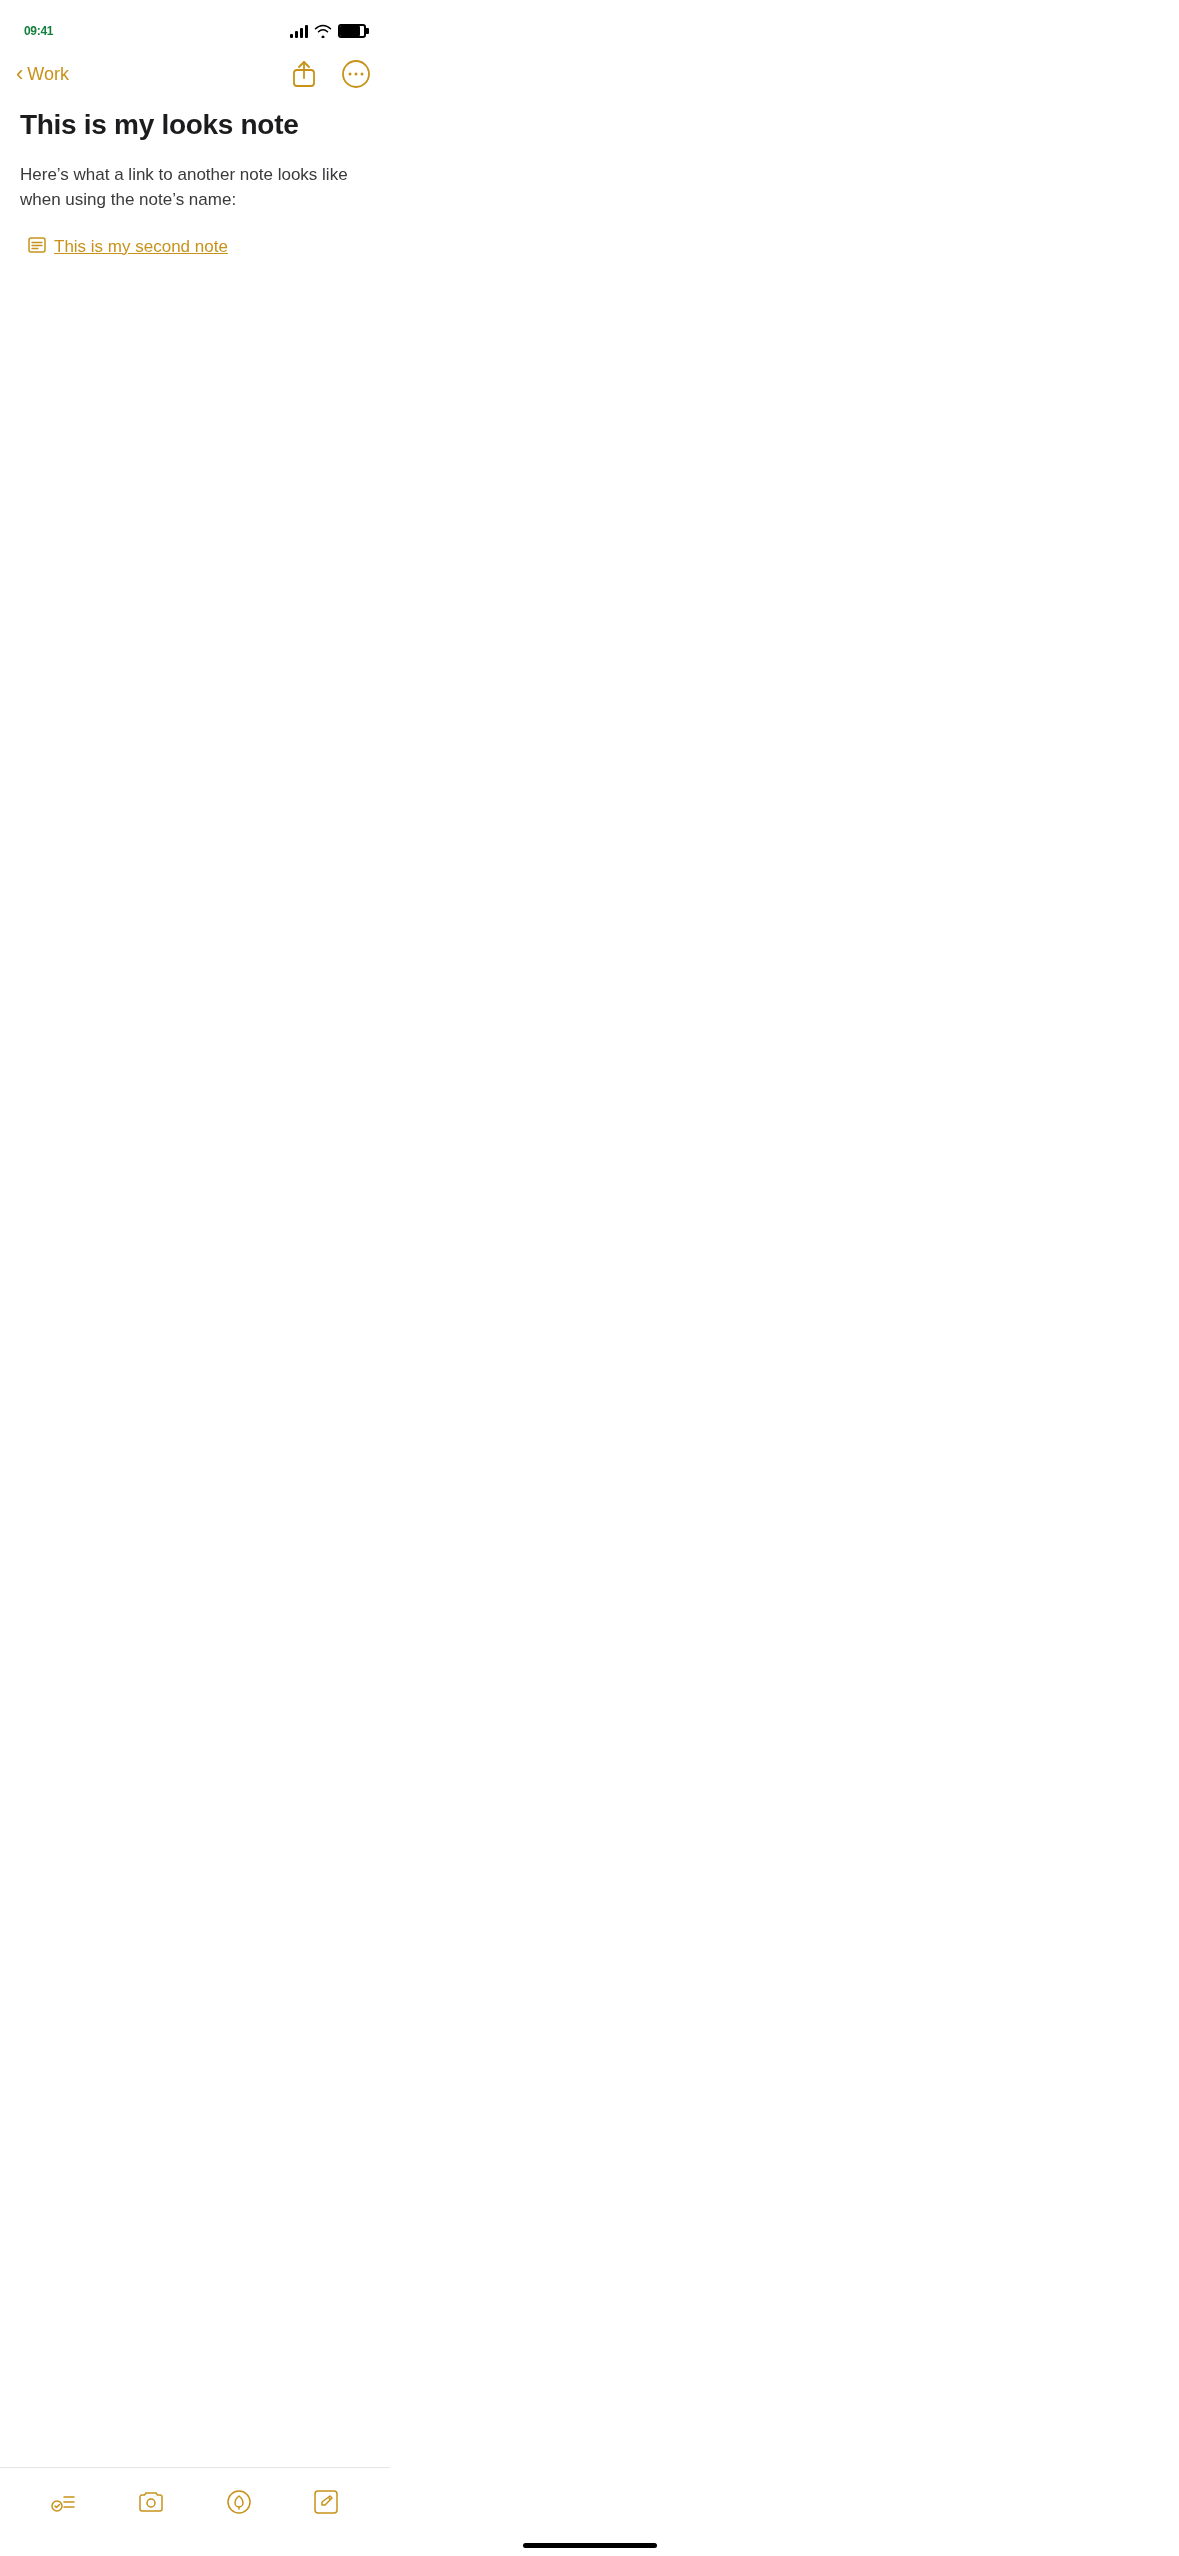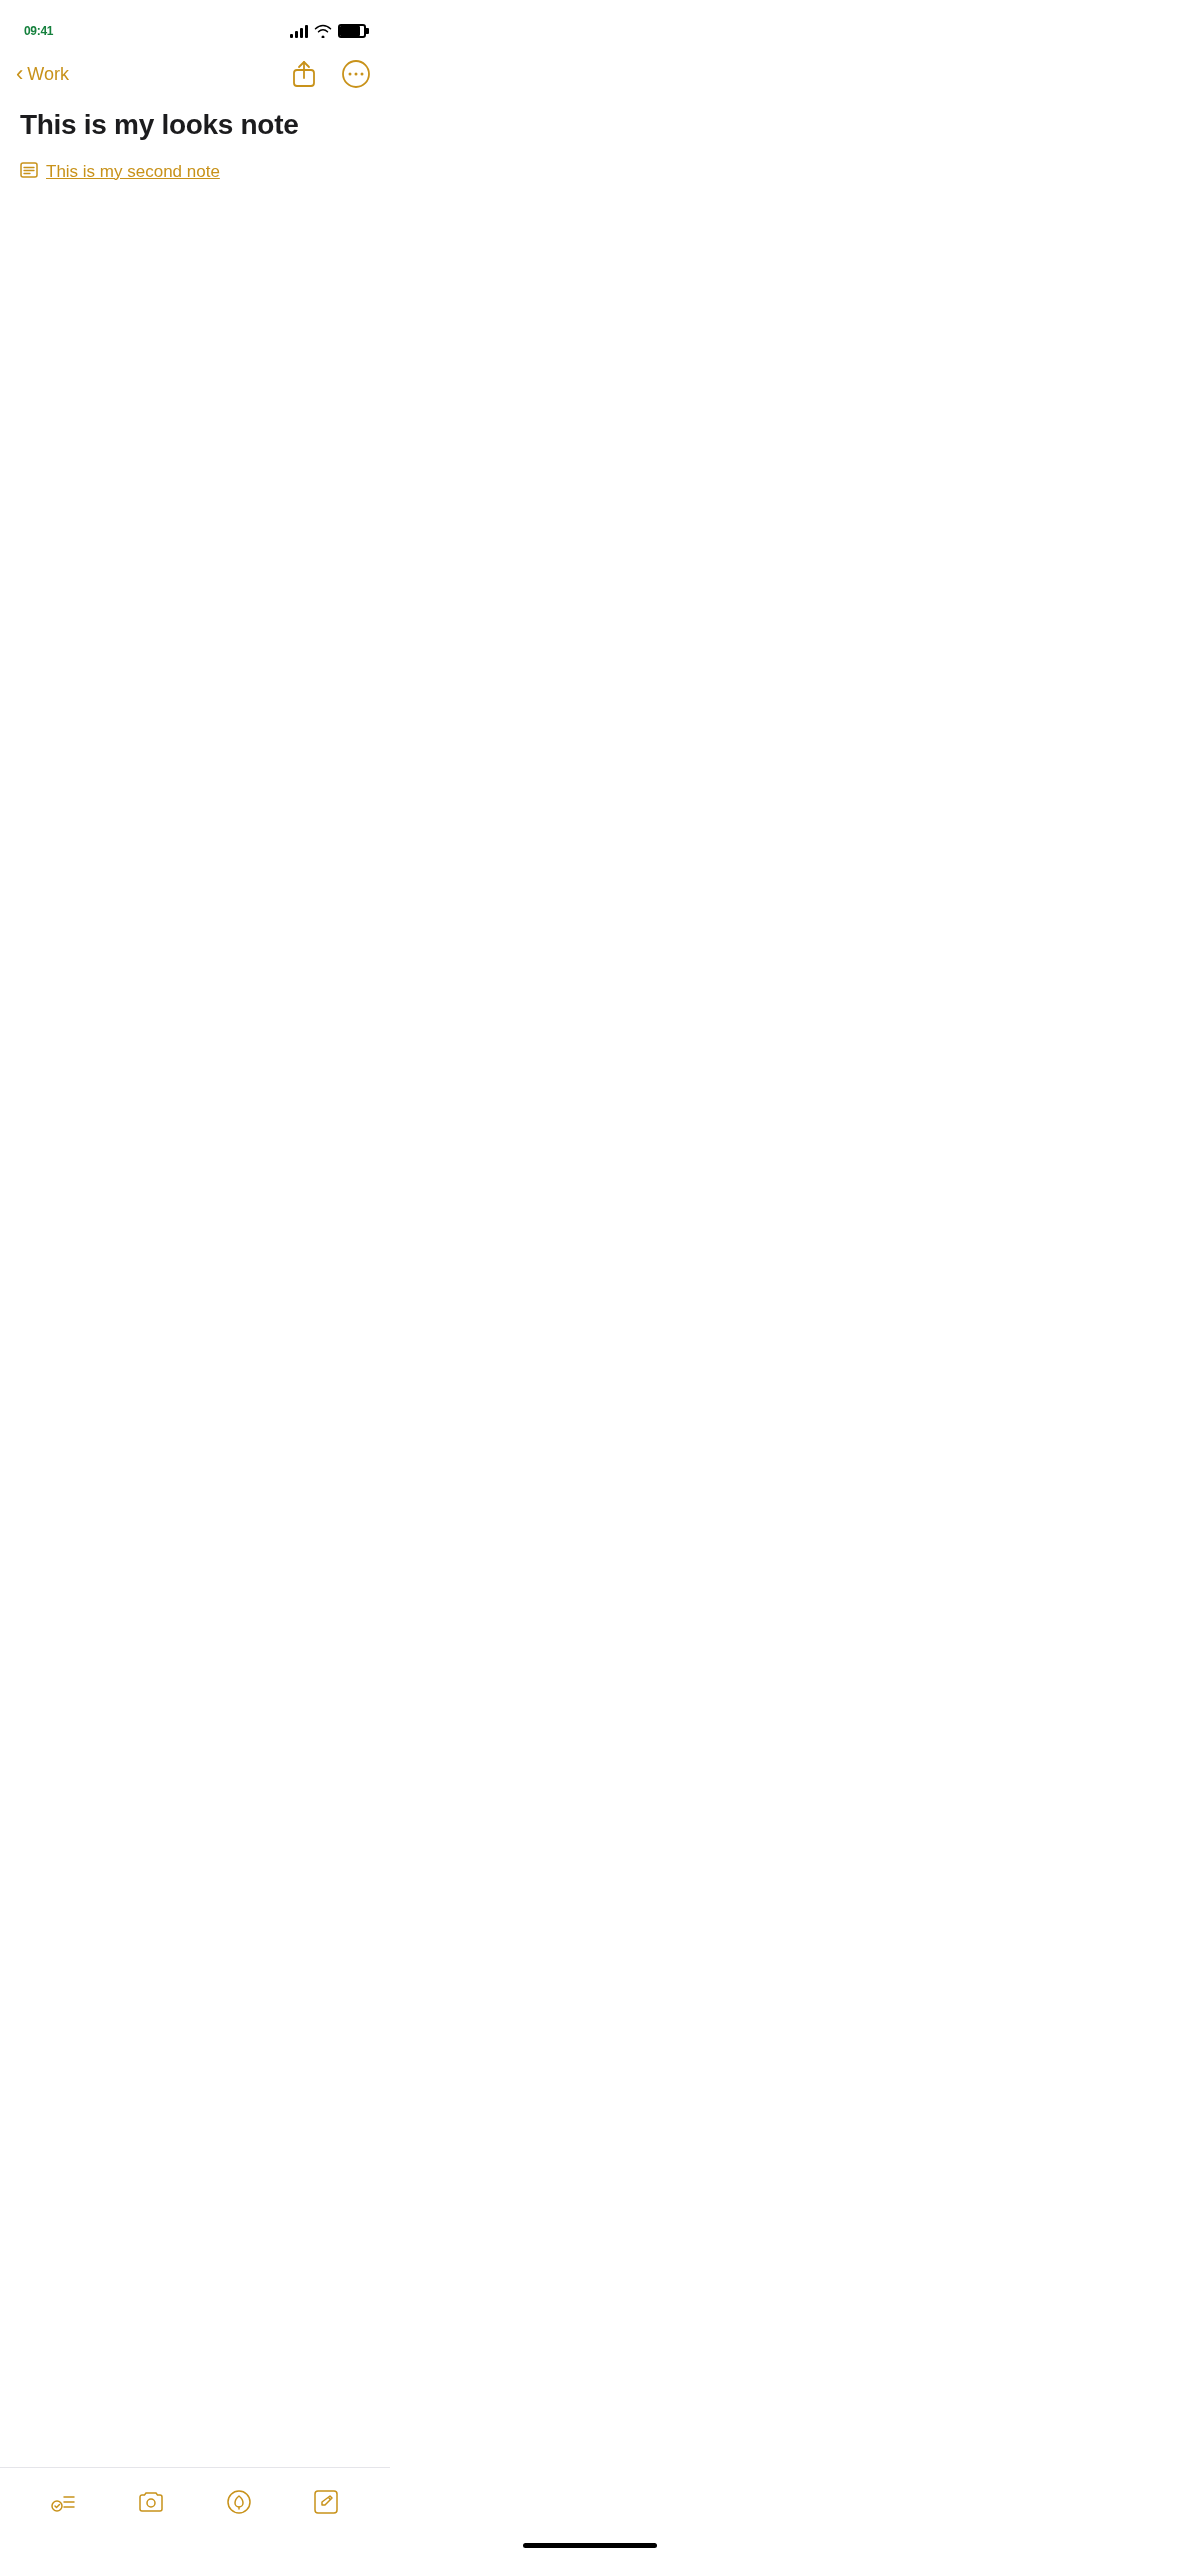--- a/index.html
+++ b/index.html
@@ -165,20 +165,21 @@
       font-size: 17px;
       color: #3a3a3c;
       line-height: 1.5;
       margin-bottom: 24px;
     }
 
     .note-link-container {
       display: flex;
       align-items: center;
       gap: 8px;
+      margin-left: 8px;
     }
 
     .note-link-icon {
       color: #c8921a;
       font-size: 16px;
       flex-shrink: 0;
     }
 
     .note-link {
       color: #c8921a;
@@ -278,20 +279,21 @@
         <circle cx="9" cy="15" r="1.5" fill="#c8921a"></circle>
         <circle cx="15" cy="15" r="1.5" fill="#c8921a"></circle>
         <circle cx="21" cy="15" r="1.5" fill="#c8921a"></circle>
       </svg>
     </div>
   </div>
 </div>
 
 <div class="content">
   <h1 class="note-title">This is my looks note</h1>
+  <p class="note-body">Here’s what a link to another note looks like when using the note’s name:</p>
   <div class="note-link-container">
     <span class="note-link-icon">
       <svg width="18" height="16" viewBox="0 0 18 16" fill="none" xmlns="http://www.w3.org/2000/svg">
         <rect x="1" y="1" width="16" height="14" rx="2" stroke="#c8921a" stroke-width="1.5" fill="none"></rect>
         <line x1="4" y1="5.5" x2="14" y2="5.5" stroke="#c8921a" stroke-width="1.3" stroke-linecap="round"></line>
         <line x1="4" y1="8.5" x2="14" y2="8.5" stroke="#c8921a" stroke-width="1.3" stroke-linecap="round"></line>
         <line x1="4" y1="11.5" x2="10" y2="11.5" stroke="#c8921a" stroke-width="1.3" stroke-linecap="round"></line>
       </svg>
     </span>
     <a class="note-link">This is my second note</a>

